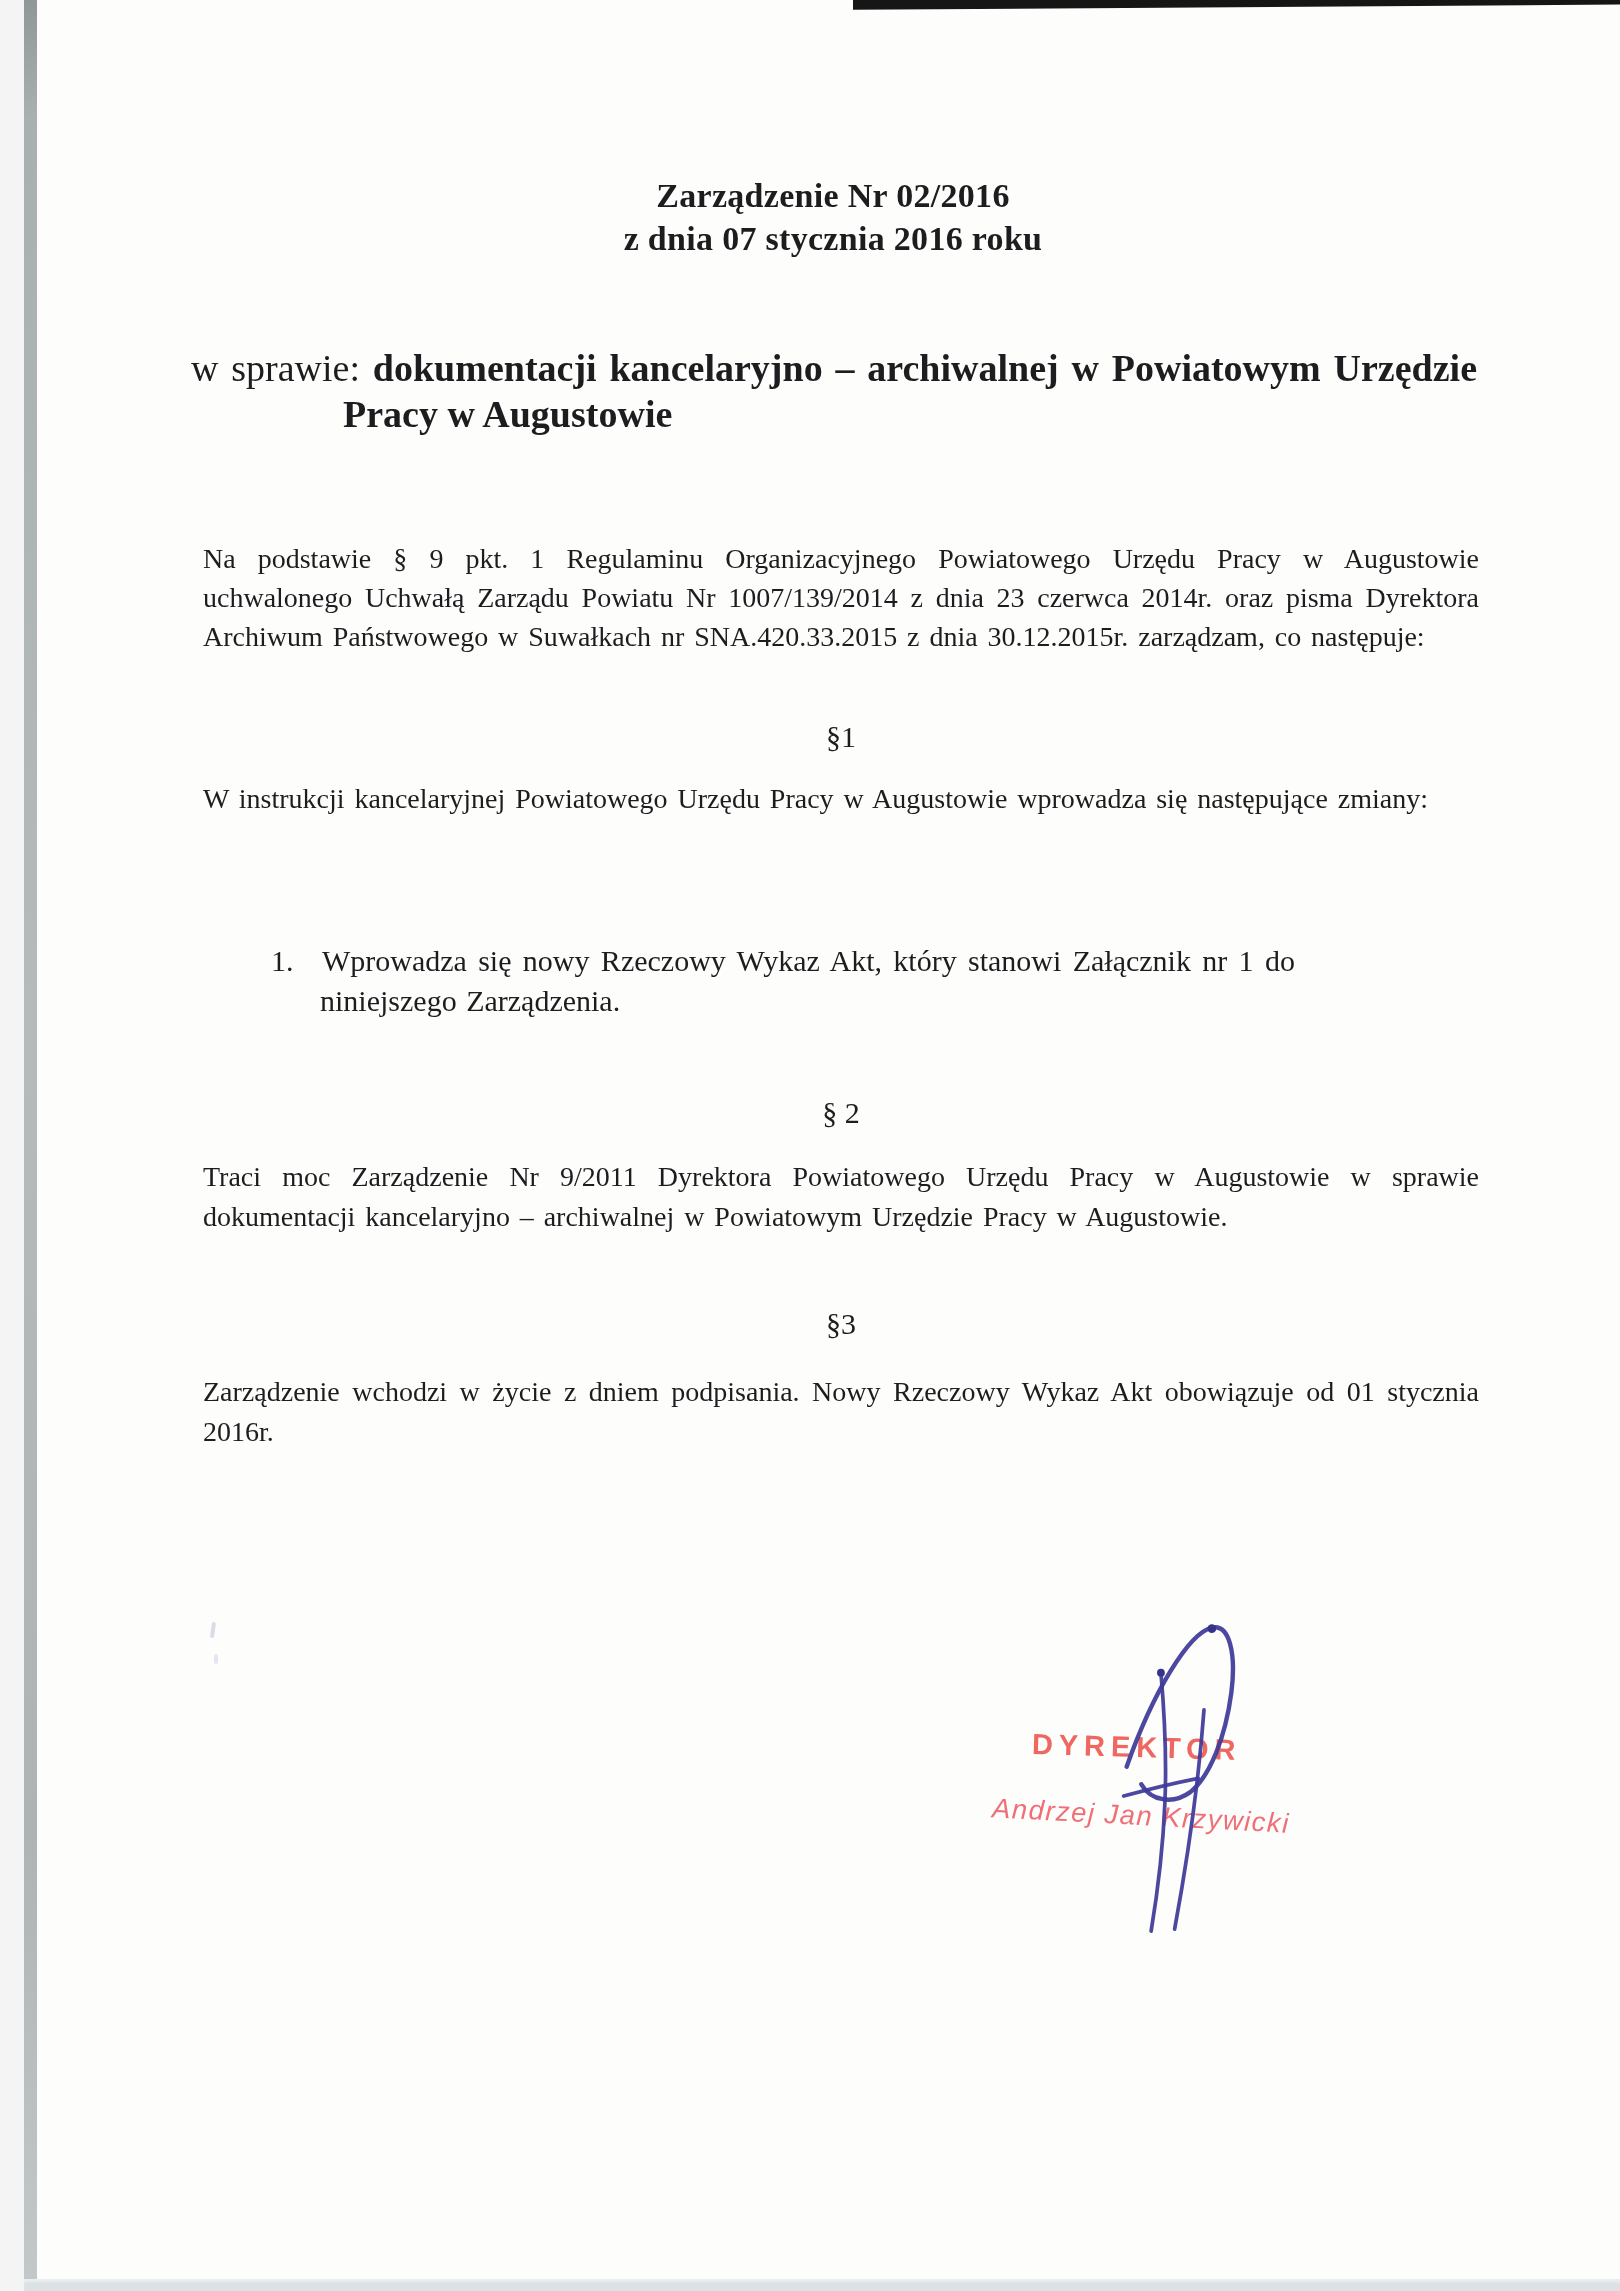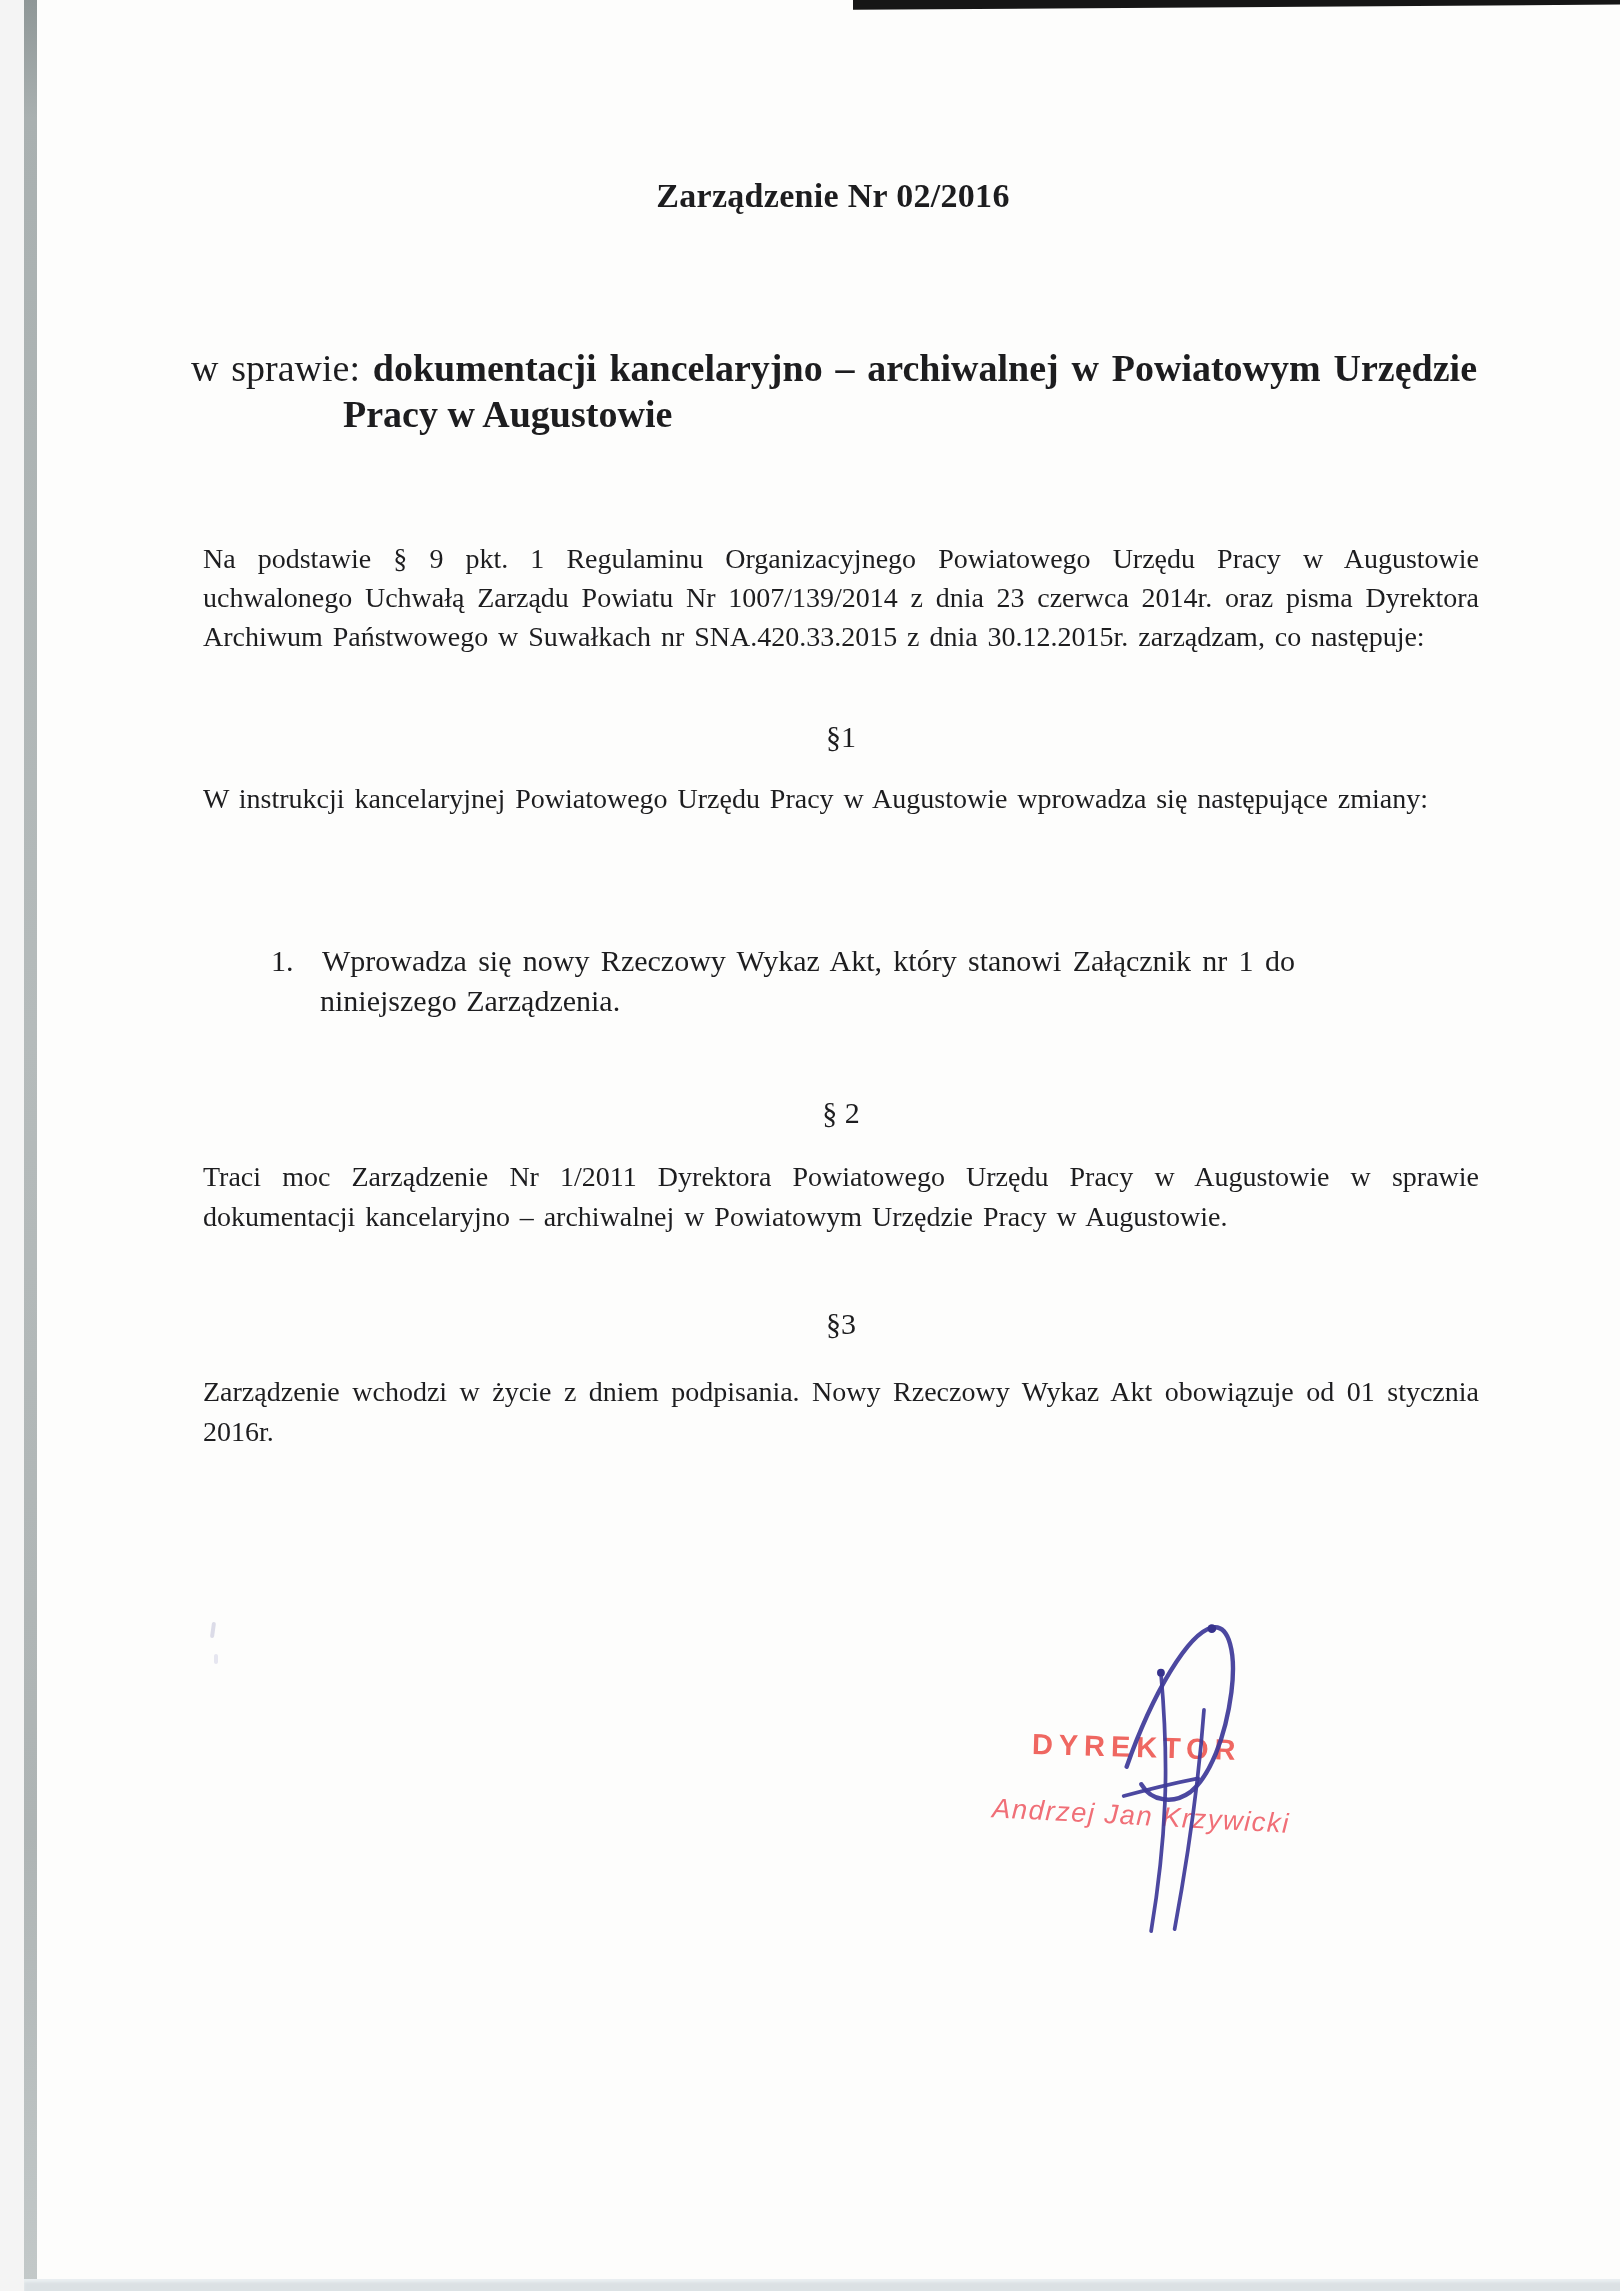--- a/index.html
+++ b/index.html
@@ -63,38 +63,39 @@
 
   <div class="edge-left"></div>
   <div class="edge-top-bar"></div>
   <div class="edge-bottom"></div>
   <div class="edge-right-bottom"></div>
   <div class="smudge smudge-1"></div>
   <div class="smudge smudge-2"></div>
 
   <div class="title-block">
     <div>Zarządzenie Nr 02/2016</div>
+    <div>z dnia 07 stycznia 2016 roku</div>
   </div>
 
   <div class="subject">
     <span>w sprawie:</span>
     <b>dokumentacji kancelaryjno – archiwalnej w Powiatowym Urzędzie Pracy w Augustowie</b>
   </div>
 
   <div class="body-par preamble">Na podstawie § 9 pkt. 1 Regulaminu Organizacyjnego Powiatowego Urzędu Pracy w Augustowie uchwalonego Uchwałą Zarządu Powiatu Nr 1007/139/2014 z dnia 23 czerwca 2014r. oraz pisma Dyrektora Archiwum Państwowego w Suwałkach nr SNA.420.33.2015 z dnia 30.12.2015r. zarządzam, co następuje:</div>
 
   <div class="sec-mark mark-1">§1</div>
   <div class="body-par par-1">W instrukcji kancelaryjnej Powiatowego Urzędu Pracy w Augustowie wprowadza się następujące zmiany:</div>
   <div class="list-item">
     <span class="item-num">1.</span>
     <span>Wprowadza się nowy Rzeczowy Wykaz Akt, który stanowi Załącznik nr 1 do niniejszego Zarządzenia.</span>
   </div>
 
   <div class="sec-mark mark-2">§ 2</div>
-  <div class="body-par par-2">Traci moc Zarządzenie Nr 1/2011 Dyrektora Powiatowego Urzędu Pracy w Augustowie w sprawie dokumentacji kancelaryjno – archiwalnej w Powiatowym Urzędzie Pracy w Augustowie.</div>
+  <div class="body-par par-2">Traci moc Zarządzenie Nr 9/2011 Dyrektora Powiatowego Urzędu Pracy w Augustowie w sprawie dokumentacji kancelaryjno – archiwalnej w Powiatowym Urzędzie Pracy w Augustowie.</div>
 
   <div class="sec-mark mark-3">§3</div>
   <div class="body-par par-3">Zarządzenie wchodzi w życie z dniem podpisania. Nowy Rzeczowy Wykaz Akt obowiązuje od 01 stycznia 2016r.</div>
 
   <div class="stamp-title">DYREKTOR</div>
   <div class="stamp-name">Andrzej Jan Krzywicki</div>
   <svg class="pen-signature" viewBox="0 0 160 330" xmlns="http://www.w3.org/2000/svg" aria-hidden="true">
     <path class="thick" d="M 25 158 C 52 82, 88 22, 112 16 C 130 12, 137 42, 132 82 C 126 128, 110 168, 90 184 C 72 197, 50 193, 40 176"></path>
     <circle cx="112" cy="17" r="4.5"></circle>
     <path class="thin" d="M 60 62 C 64 108, 66 152, 64 196 C 62 244, 56 290, 50 326"></path>

